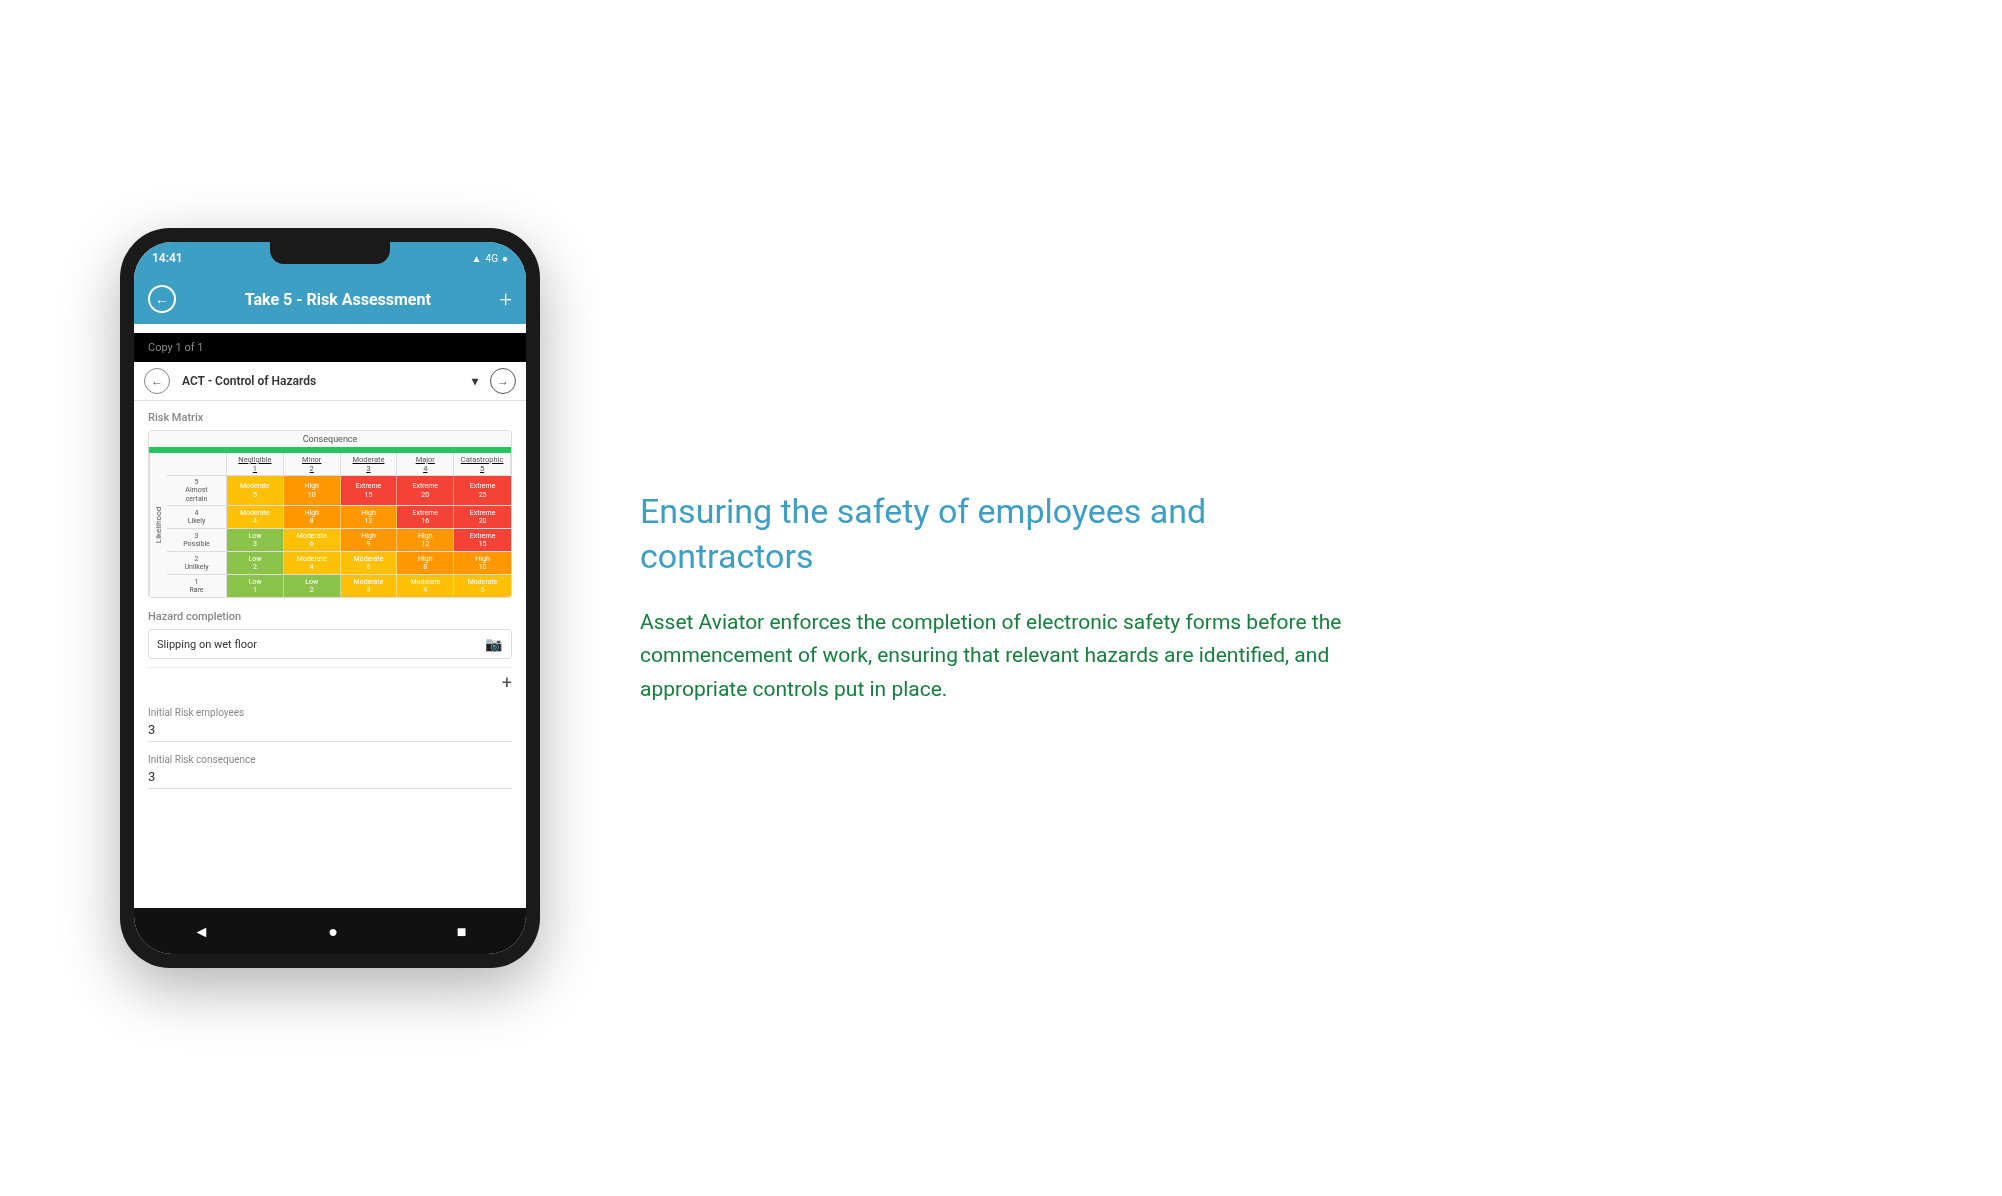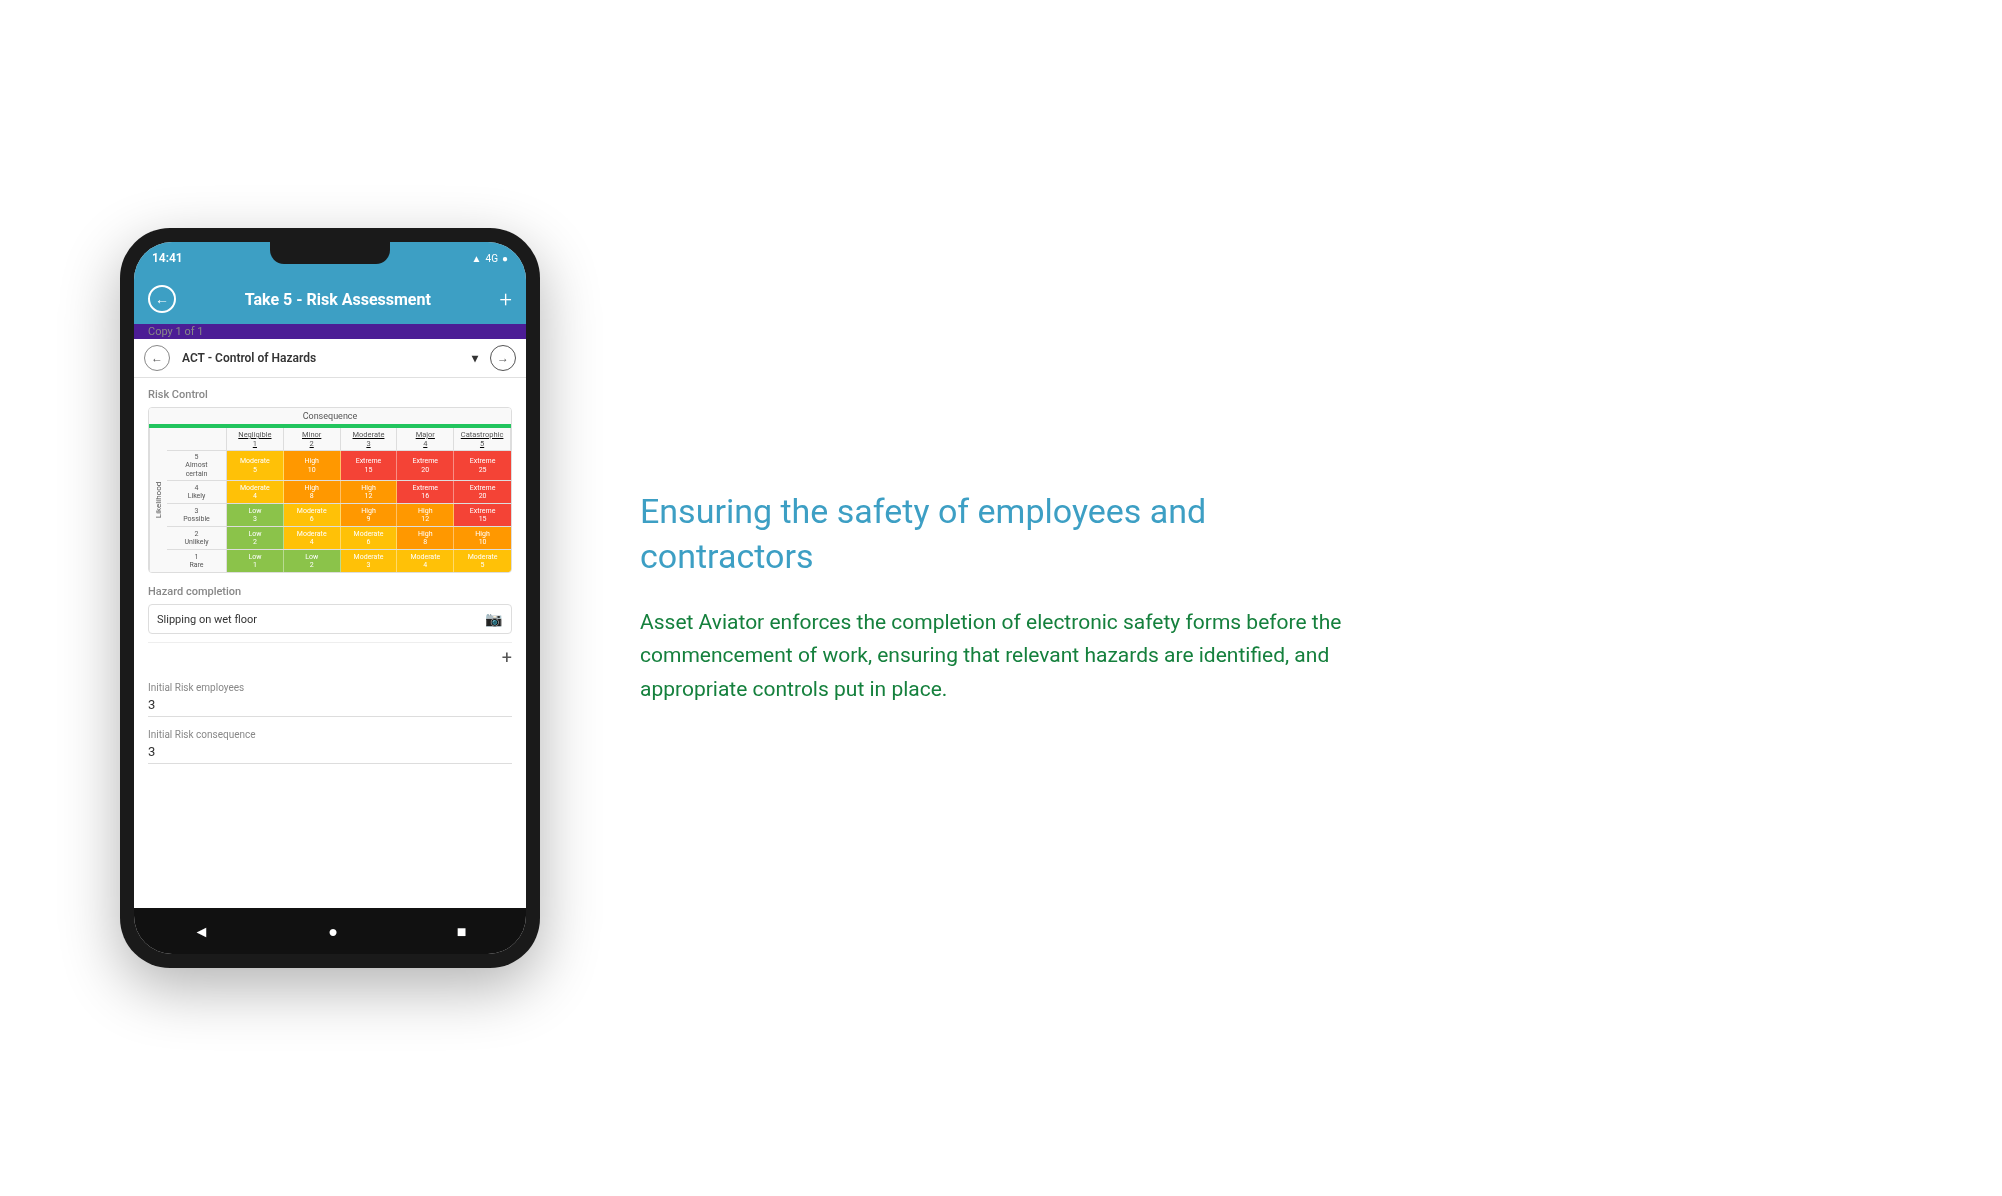--- a/index.html
+++ b/index.html
@@ -128,25 +128,26 @@
     
     .content-area {
       flex: 1;
       background: white;
       overflow: hidden;
       display: flex;
       flex-direction: column;
     }
 
     .copy-label {
-      background: #4c1d95;
-      padding: 1px 14px;
+      background: #000000;
+      padding: 8px 14px;
       font-size: 11px;
       color: #888;
       flex-shrink: 0;
+      margin-top: 9px;
     }
 
     
     .hazard-nav {
       display: flex;
       align-items: center;
       padding: 6px 10px;
       border-bottom: 1px solid #e0e0e0;
       gap: 6px;
       flex-shrink: 0;
@@ -212,21 +213,21 @@
       overflow: hidden;
       width: 100%;
     }
 
     .matrix-consequence-header {
       text-align: center;
       font-size: 9px;
       color: #555;
       padding: 3px;
       background: #f9f9f9;
-      border-bottom: 4px solid #22c55e;
+      border-bottom: 6px solid #22c55e;
     }
 
     .matrix-body {
       display: flex;
     }
 
     .matrix-likelihood-label {
       display: flex;
       align-items: center;
       justify-content: center;
@@ -471,21 +472,21 @@
               <span>▾</span>
             </div>
             <div class="nav-forward">
               <span>→</span>
             </div>
           </div>
 
           <div class="scroll-content">
 
             <div class="risk-matrix-container">
-              <div class="section-label">Risk Control</div>
+              <div class="section-label">Risk Matrix</div>
               <div class="risk-matrix-wrapper">
                 <div class="matrix-consequence-header">Consequence</div>
                 <div class="matrix-body">
                   <div class="matrix-likelihood-label">Likelihood</div>
                   <div class="matrix-grid">
 
                     <div class="matrix-header-row">
                       <div class="matrix-header-cell"></div>
                       <div class="matrix-header-cell">Negligible<br>1</div>
                       <div class="matrix-header-cell">Minor<br>2</div>

